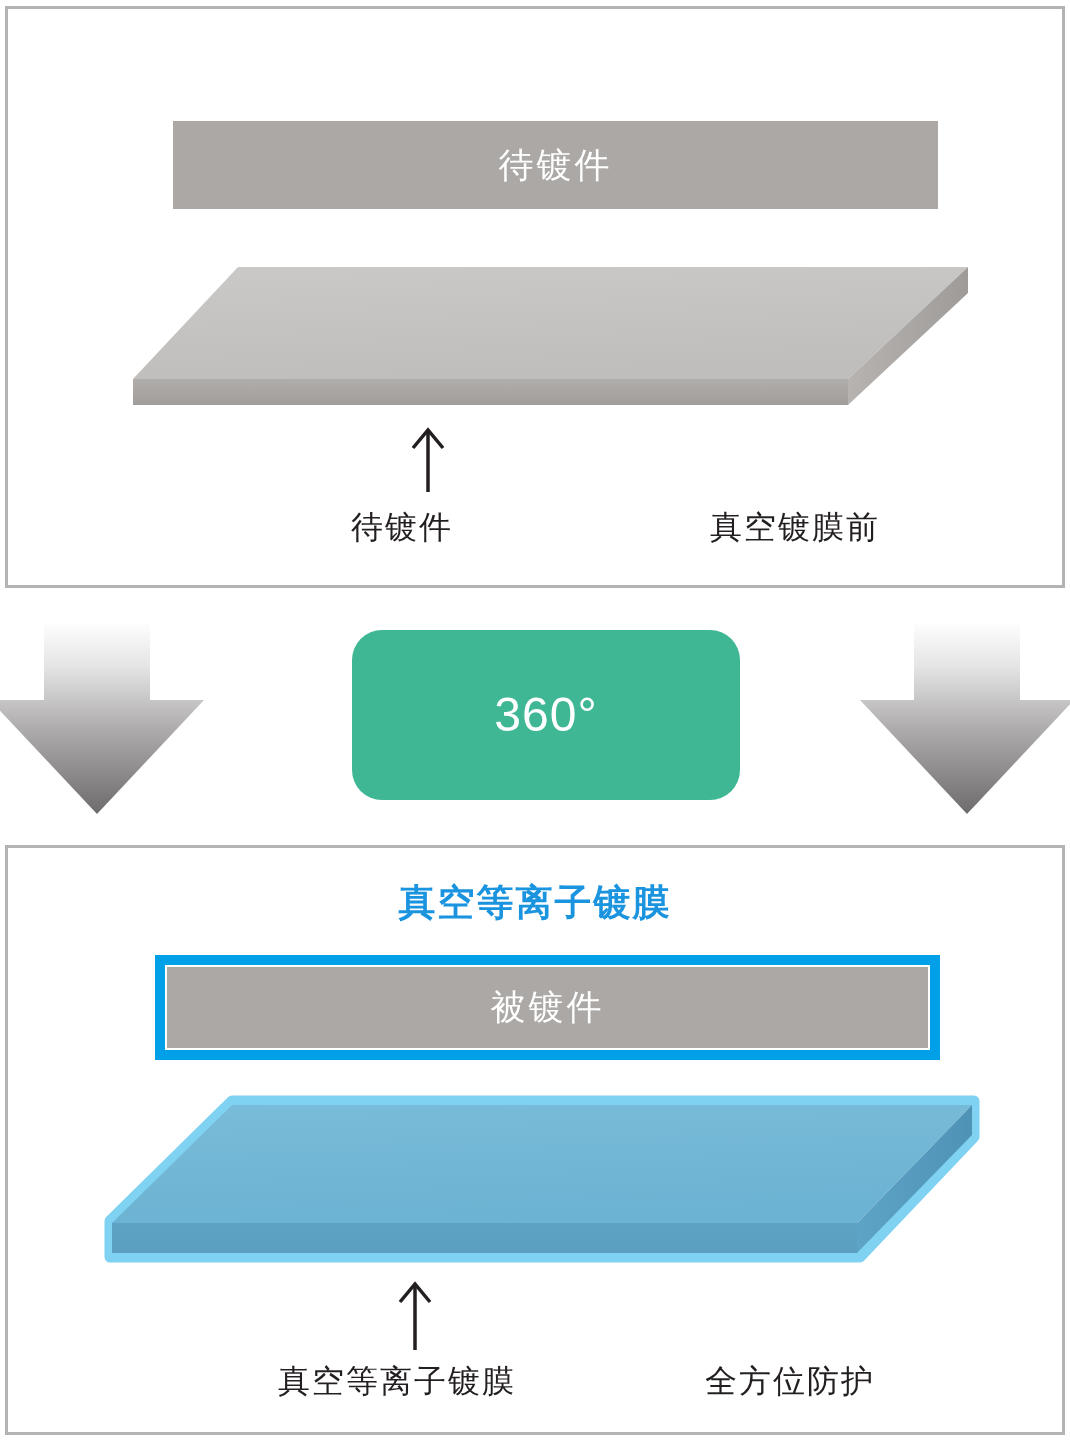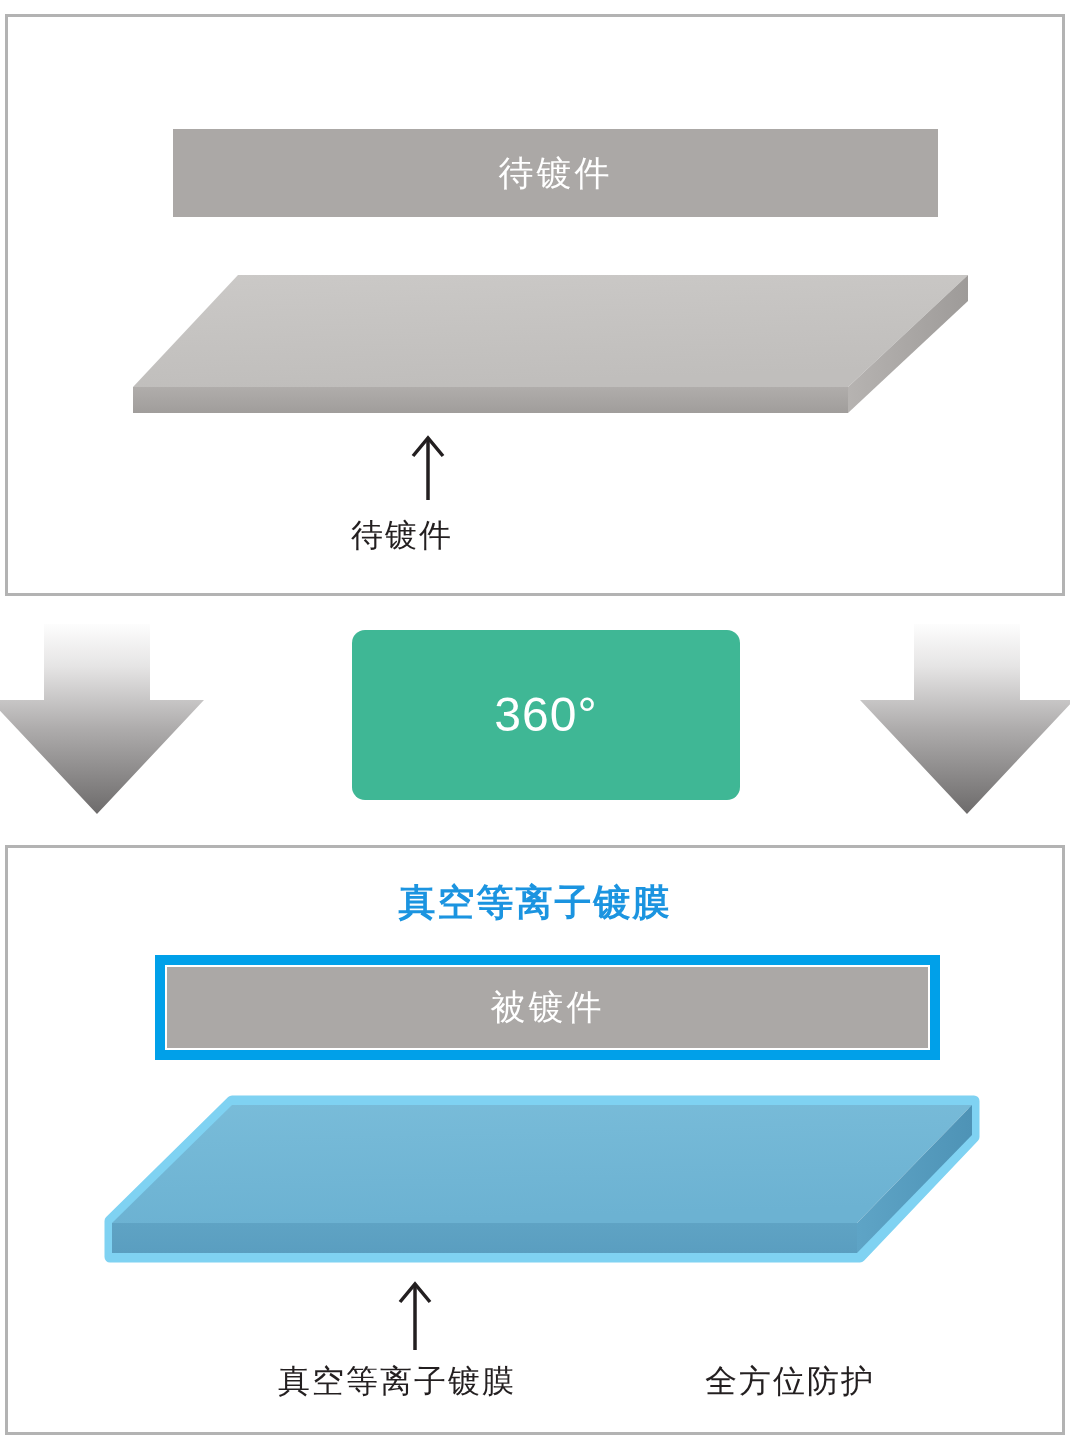--- a/index.html
+++ b/index.html
@@ -17,21 +17,21 @@
 
   
   .panel {
     position: absolute;
     background: #ffffff;
     border: 3px solid #b3b3b3;
     box-sizing: border-box;
   }
   #panel-before {
     left: 5px;
-    top: 14px;
+    top: 6px;
     width: 1060px;
     height: 582px;
   }
   #panel-after {
     left: 5px;
     top: 845px;
     width: 1060px;
     height: 590px;
   }
 
@@ -113,21 +113,21 @@
   .big-arrow svg { display: block; width: 100%; height: 100%; }
 
   
   #badge-360 {
     position: absolute;
     left: 352px;
     top: 630px;
     width: 388px;
     height: 170px;
     background: #3fb795;
-    border-radius: 13px;
+    border-radius: 30px;
     display: flex;
     flex-direction: row;
     align-items: center;
     justify-content: center;
     box-sizing: border-box;
   }
   #badge-360 .badge-deg {
     color: #ffffff;
     font-size: 48px;
     line-height: 1.05;
@@ -212,20 +212,21 @@
   </div>
 
   <div class="pointer-arrow" id="pointer-before">
     <svg viewBox="0 0 60 68">
       <line x1="30" y1="68" x2="30" y2="8" stroke="#231f20" stroke-width="3.5"></line>
       <polyline points="15,24 30,6 45,24" fill="none" stroke="#231f20" stroke-width="3.5"></polyline>
     </svg>
   </div>
 
   <div class="caption" id="caption-before-left">待镀件</div>
+  <div class="caption" id="caption-before-right">真空镀膜前</div>
 </div>
 
 <div id="middle-band">
 
   <div class="big-arrow" id="big-arrow-left">
     <svg viewBox="0 0 230 200" preserveAspectRatio="none">
       <defs>
         <linearGradient id="arrGradL" x1="0" y1="0" x2="0" y2="1">
           <stop offset="0%" stop-color="#fdfdfd"></stop>
           <stop offset="22%" stop-color="#e6e5e5"></stop>

